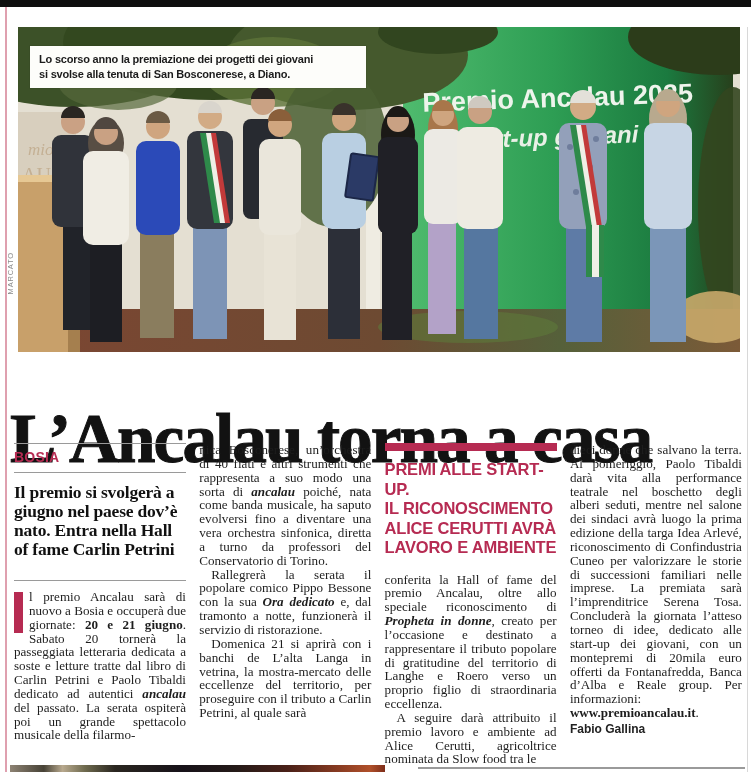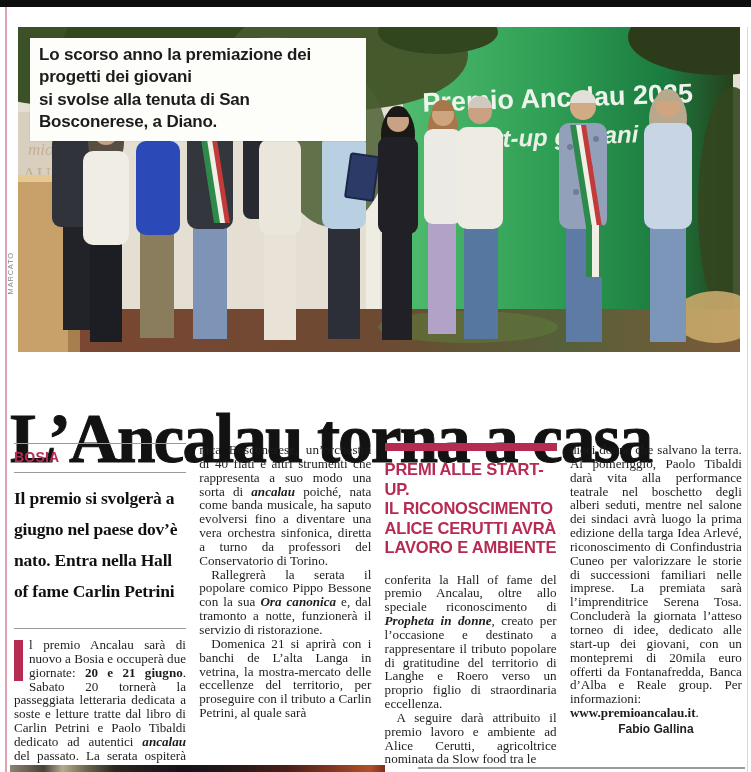--- a/index.html
+++ b/index.html
@@ -8,23 +8,23 @@
     overflow:hidden; font-family:"Liberation Serif", serif; color:#1a1a1a;
   }
   .top-bar { position:absolute; left:0; top:0; width:751px; height:7px; background:#0e0e0e; }
   .left-edge-rule { position:absolute; left:5px; top:7px; width:2px; height:765px; background:#dfa0af; }
   .right-edge-rule { position:absolute; left:747px; top:27px; width:1px; height:745px; background:#d8d8d8; }
 
   
   .photo-wrap { position:absolute; left:18px; top:27px; width:722px; height:325px; overflow:hidden; background:#d9d4c4; }
   .photo-wrap svg { display:block; }
   .caption-box {
-    position:absolute; left:30px; top:38px; width:318px; background:#fdfdfa;
+    position:absolute; left:30px; top:46px; width:318px; background:#fdfdfa;
     padding:6px 9px 7px 9px; box-shadow:0 0 0 1px rgba(0,0,0,0.04);
-    font-family:"Liberation Sans", sans-serif; font-weight:bold; font-size:17px;
+    font-family:"Liberation Sans", sans-serif; font-weight:bold; font-size:11px;
     line-height:1.32; color:#1c1c1c; letter-spacing:-0.2px;
   }
   .photo-credit {
     position:absolute; left:6px; top:252px; font-family:"Liberation Sans", sans-serif;
     font-size:7.5px; color:#8a8a8a; letter-spacing:0.8px;
     writing-mode:vertical-rl; transform:rotate(180deg);
   }
 
   
   .headline {
@@ -39,40 +39,40 @@
     position:absolute; left:14px; top:443px; width:728px; height:325px;
     display:grid; grid-template-columns:172px 172px 172px 172px; column-gap:13.3px;
   }
   .col { position:relative; }
   .hair-rule { height:1px; background:#9a9a9a; }
   .kicker {
     font-family:"Liberation Sans", sans-serif; font-weight:bold; font-size:14px;
     letter-spacing:0.2px; padding:5px 0 7px 0;
   }
   .standfirst {
-    font-weight:bold; font-size:17.5px; line-height:31px; color:#111;
+    font-weight:bold; font-size:17.5px; line-height:19px; color:#111;
     padding:10px 0 12px 0; letter-spacing:-0.2px;
   }
   .body-p {
     margin:0; font-size:13.1px; line-height:13.85px; text-align:justify; color:#1d1d1d;
   }
   .body-p.indent { text-indent:12px; }
   .ital { font-style:italic;font-weight:bold; }
   .bold { font-weight:bold; }
   .initial-bar { float:left; width:9px; height:41px; margin:2px 6px 0 0; }
   .col1-body { padding-top:9px; }
   .col1 .rule-above-body { margin-top:9px; }
   .subhead-bar { height:8px; margin-bottom:9px; }
   .subhead {
     font-family:Liberation Sans, sans-serif; font-weight:bold; font-size:16.5px;
     line-height:19.5px; letter-spacing:-0.2px; margin-bottom:15px;
   }
   .byline {
     font-family:"Liberation Sans", sans-serif; font-weight:bold; font-size:12px;
-    text-align:center; color:#222; margin-top:2px;
+    text-align:left; color:#222; margin-top:2px;
   }
 
   
   .next-photo-strip {
     position:absolute; left:10px; top:765px; width:375px; height:7px;
     background:linear-gradient(90deg,#8e8374 0%,#474236 9%,#b8a98e 14%,#6e6a4e 20%,#2a2620 28%,#171219 46%,#241a18 60%,#4a2018 74%,#8a3c22 88%,#b0502a 96%,#7e2e1a 100%);
   }
   .next-article-rule { position:absolute; left:418px; top:767px; width:327px; height:2px; background:#9a9a9a; }
 </style>
 </head>
@@ -261,21 +261,21 @@
           <span class="initial-bar" style="background:#b62b52"></span><span>l premio Ancalau sarà di nuovo a Bosia e occuperà due giornate: </span><span class="bold">20 e 21 giugno</span><span>. Sabato 20 tornerà la passeggiata letteraria dedicata a soste e letture tratte dal libro di Carlin Petrini e Paolo Tibaldi dedicato ad autentici </span><span class="ital">ancalau</span><span> del passato. La serata ospiterà poi un grande spettacolo musicale della filarmo-</span>
         </p>
       </div>
     </div>
 
     <div class="col col2">
       <p class="body-p">
         <span>nica Bosconerese, un’orchestra di 40 fiati e altri strumenti che rappresenta a suo modo una sorta di </span><span class="ital">ancalau</span><span> poiché, nata come banda musicale, ha saputo evolversi fino a diventare una vera orchestra sinfonica, diretta a turno da professori del Conservatorio di Torino.</span>
       </p>
       <p class="body-p indent">
-        <span>Rallegrerà la serata il popolare comico Pippo Bessone con la sua </span><span class="ital">Ora canonica</span><span> e, dal tramonto a notte, funzionerà il servizio di ristorazione.</span>
+        <span>Rallegrerà la serata il popolare comico Pippo Bessone con la sua </span><span class="ital">Ora dedicato</span><span> e, dal tramonto a notte, funzionerà il servizio di ristorazione.</span>
       </p>
       <p class="body-p indent">Domenica 21 si aprirà con i banchi de L’alta Langa in vetrina, la mostra-mercato delle eccellenze del territorio, per proseguire con il tributo a Carlin Petrini, al quale sarà</p>
     </div>
 
     <div class="col col3">
       <div class="subhead-bar" style="background:#b62b52"></div>
       <div class="subhead" style="color:#b62b52">
         <div>PREMI ALLE START-UP.</div>
         <div>IL RICONOSCIMENTO</div>
         <div>ALICE CERUTTI AVRÀ</div>

